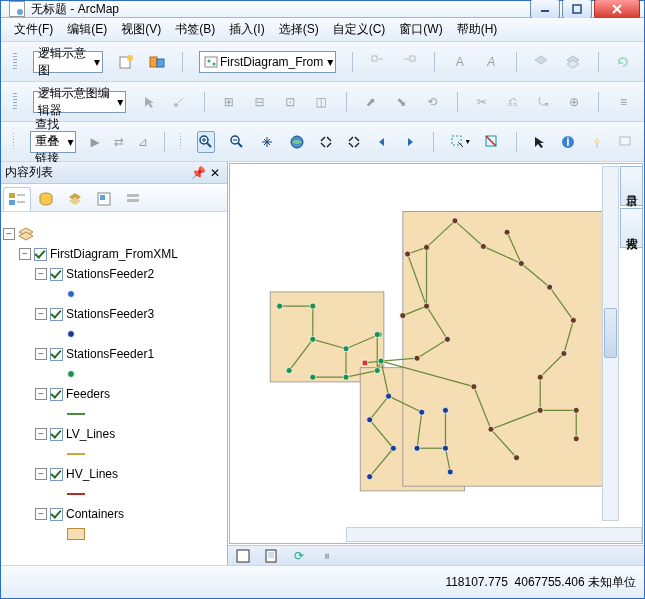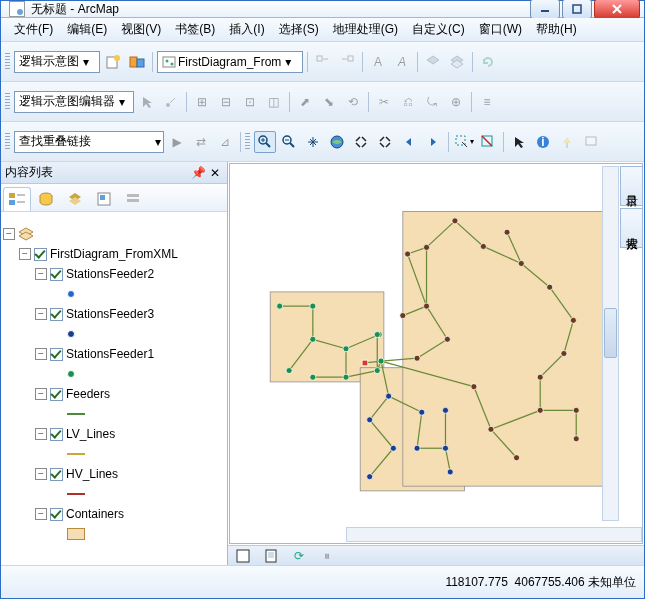--- a/index.html
+++ b/index.html
@@ -8,21 +8,21 @@
 .titlebar{height:17px;background:linear-gradient(#fdfeff,#e8f1fb);display:flex;align-items:center;padding:0 0 0 8px;border-bottom:1px solid #9fb9d8}
 .titlebar .app-icon{width:16px;height:16px;background:#fff;border:1px solid #999;position:relative;margin-right:6px}
 .titlebar .app-icon::after{content:"";position:absolute;right:1px;bottom:1px;width:6px;height:6px;background:#68a4e0;border-radius:50%}
 .titlebar .title{flex:1;color:#000}
 .win-btns{display:flex;gap:2px;margin-right:4px}
 .win-btn{width:30px;height:20px;border:1px solid #6b8fb5;border-radius:3px;display:flex;align-items:center;justify-content:center;background:linear-gradient(#f3f8fe,#cfe2f7)}
 .win-btn.close{background:linear-gradient(#f99,#d63a2f);border-color:#b03028;width:46px}
 .win-btn svg{display:block}
 .menubar{height:24px;background:linear-gradient(#f7fbff,#e4eef9);display:flex;align-items:center;padding:4px 6px;border-bottom:1px solid #c9d8ea}
 .menubar span{padding:2px 7px;cursor:default}
-.toolbar{height:40px;background:linear-gradient(#f5f9fe,#e1ecf7);display:flex;align-items:center;padding:0 4px;border-bottom:1px solid #c9d8ea;gap:2px}
+.toolbar{height:40px;background:linear-gradient(#f5f9fe,#e1ecf7);display:flex;align-items:center;padding:0 12px;border-bottom:1px solid #c9d8ea;gap:14px}
 .grip{width:5px;height:18px;background:repeating-linear-gradient(to bottom,#93a9c4 0 1px,transparent 1px 3px);margin-right:2px}
 .tbtn{width:22px;height:22px;display:flex;align-items:center;justify-content:center;border-radius:2px}
 .tbtn.dis{opacity:.35}
 .sep{width:1px;height:20px;background:#b1c3d8;margin:0 2px}
 .dd{height:22px;border:1px solid #7a99bb;background:#fff;display:flex;align-items:center;padding:0 2px 0 4px;font-size:12px}
 .dd .arr{margin-left:4px}
 .body{flex:1;display:flex;min-height:0}
 .toc{width:227px;border-right:1px solid #9fb9d8;display:flex;flex-direction:column;background:#fff}
 .toc-hdr{height:22px;background:linear-gradient(#eaf1fb,#d7e4f3);border-bottom:1px solid #b7cbe1;display:flex;align-items:center;padding:0 4px}
 .toc-hdr .t{flex:1;font-size:12px}
@@ -77,21 +77,20 @@
     </div>
   </div>
 
   <div class="menubar" id="menubar">
       <span>文件(F)</span>
       <span>编辑(E)</span>
       <span>视图(V)</span>
       <span>书签(B)</span>
       <span>插入(I)</span>
       <span>选择(S)</span>
-      <span>地理处理(G)</span>
       <span>自定义(C)</span>
       <span>窗口(W)</span>
       <span>帮助(H)</span>
     </div>
 
   <div class="toolbar">
     <div class="grip"></div>
     <div class="dd" style="width:86px">
         <span>逻辑示意图</span>
         <span class="arr">▾</span>

